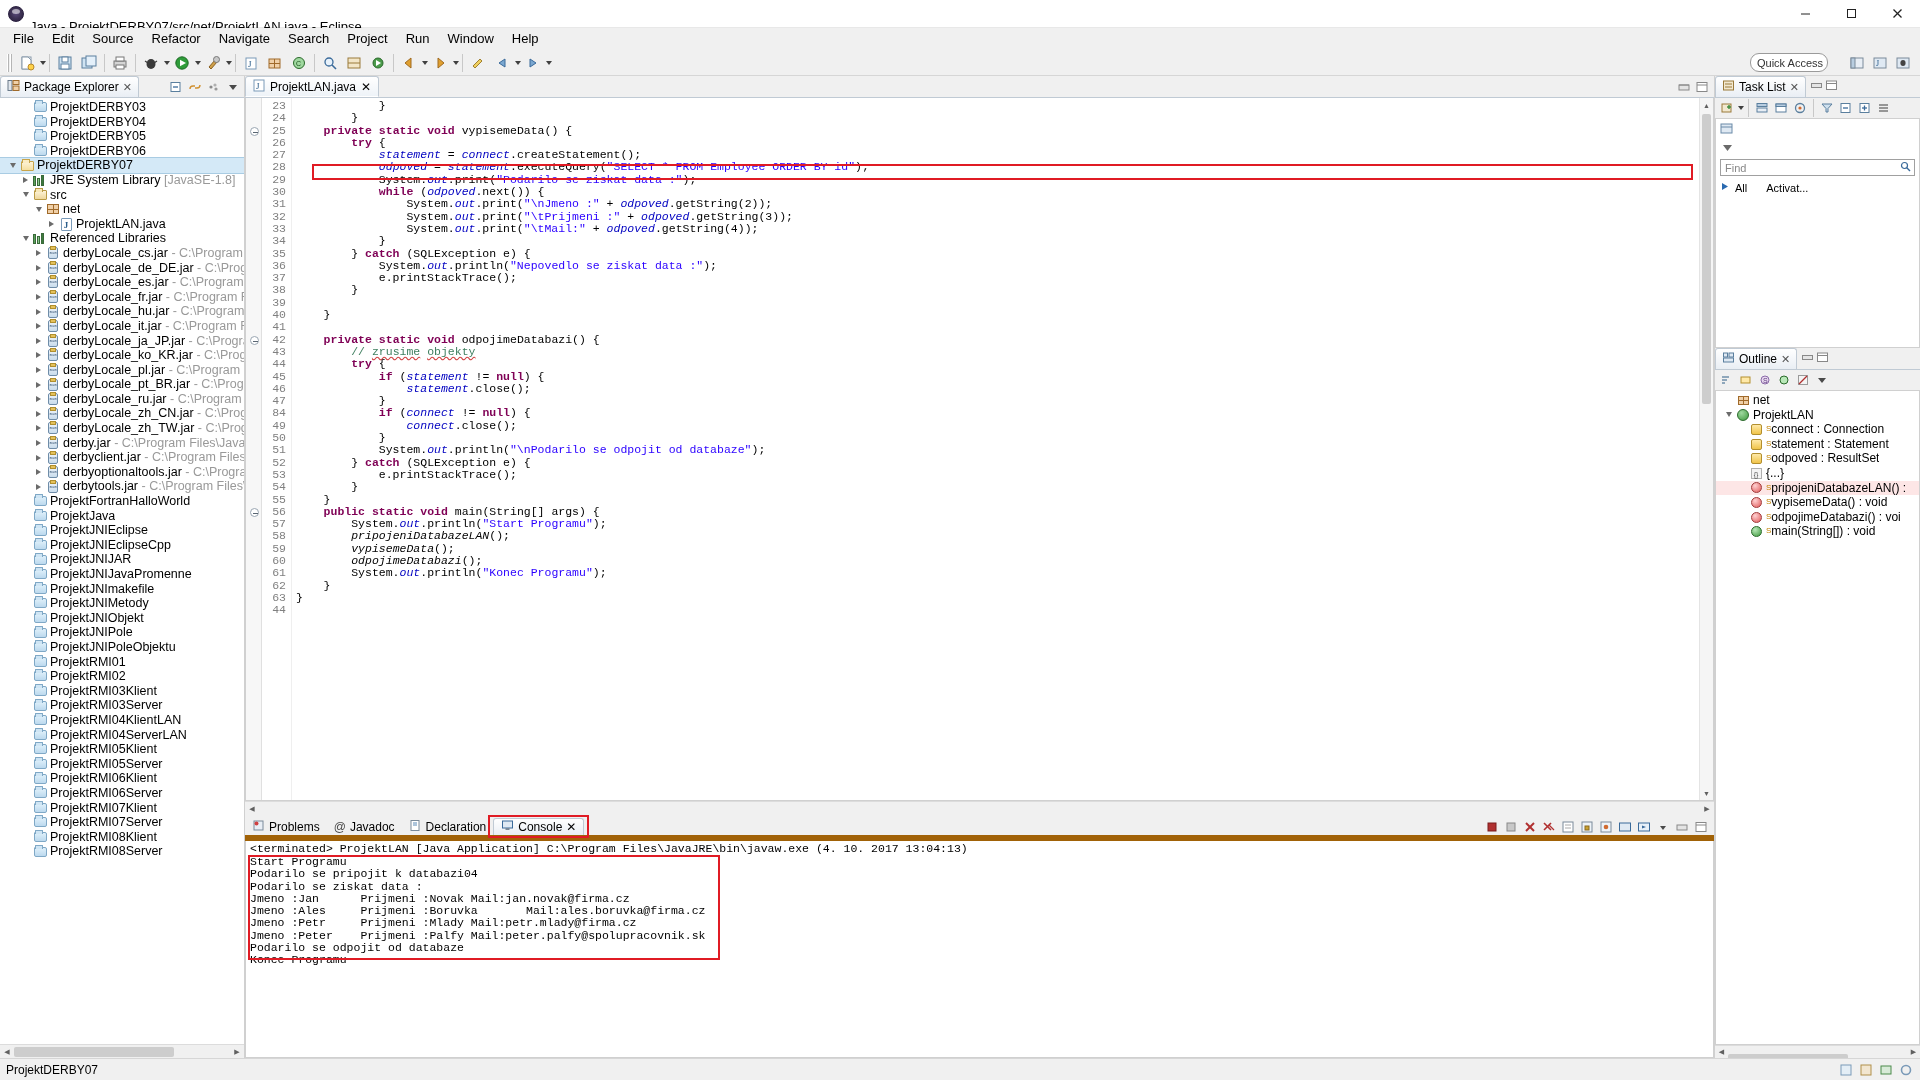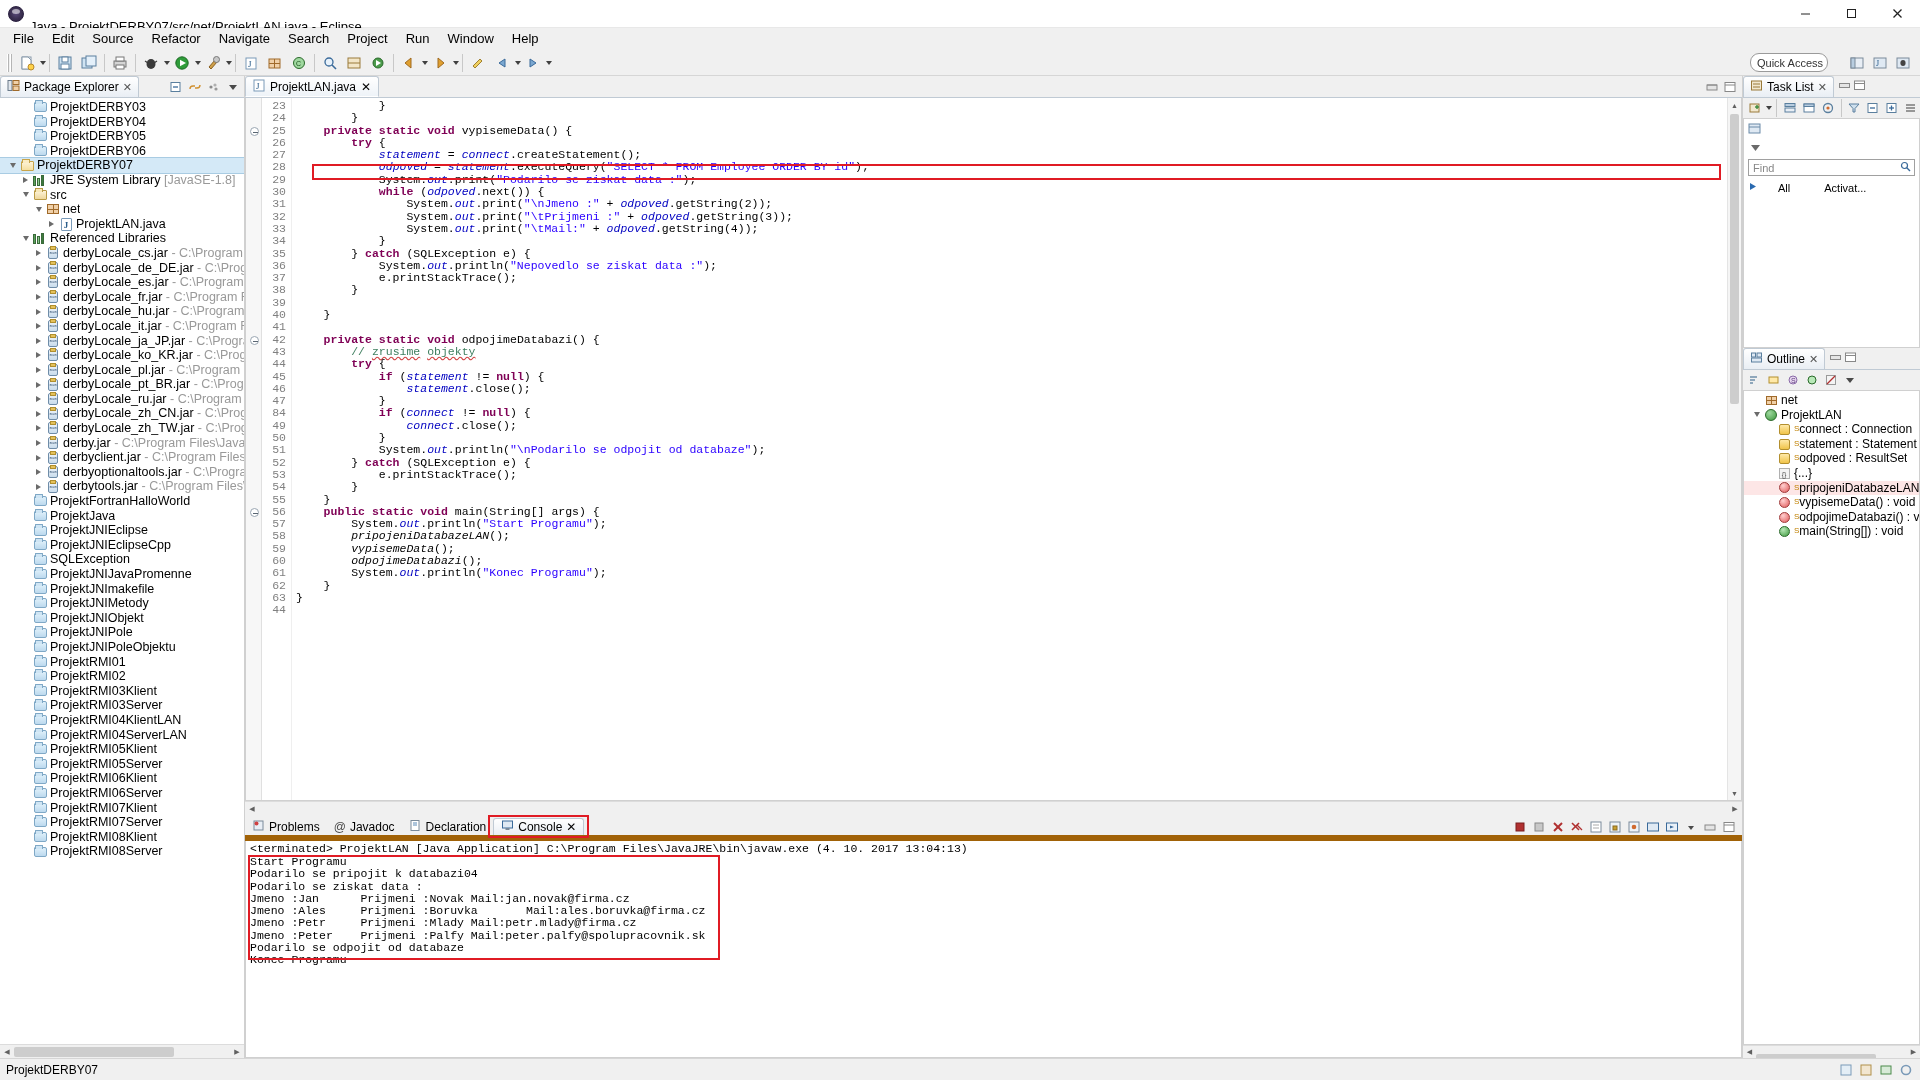--- a/index.html
+++ b/index.html
@@ -204,29 +204,29 @@
   .console-head {
     font-family:"Liberation Mono",monospace; font-size:11.5px; color:#000;
     padding:1px 12px 1px 4px; white-space:pre;
   }
   .console-out {
     font-family:"Liberation Mono",monospace; font-size:11.5px; color:#000;
     padding-left:4px; white-space:pre; line-height:12.3px;
   }
 
   
-  .right-col { width:178px; flex:none; display:flex; flex-direction:column; border-left:1px solid #d0d0d0; }
+  .right-col { width:206px; flex:none; display:flex; flex-direction:column; border-left:1px solid #d0d0d0; }
   .tasklist { height:272px; flex:none; display:flex; flex-direction:column; }
   .tl-toolrow { height:20px; display:flex; align-items:center; gap:1px; padding-left:3px; background:#f0f0f0; flex:none; }
   .tl-body { flex:1; background:#fff; border:1px solid #d0d0d0; position:relative; }
   .find-row { display:flex; align-items:center; gap:3px; padding:3px 4px; }
   .find-box { flex:1; height:17px; border:1px solid #a0a0a0; background:#fff; display:flex;align-items:center;
     padding-left:4px; font-size:11px; color:#888; }
   .find-box .mag { margin-left:auto; margin-right:3px; }
-  .find-tabs { display:flex; align-items:center; gap:20px; padding:2px 4px; font-size:11px; color:#000; }
+  .find-tabs { display:flex; align-items:center; gap:5px; padding:2px 4px; font-size:11px; color:#000; }
 
   .outline { flex:1; display:flex; min-height:0; }
   .ol-body { flex:1; background:#fff; border:1px solid #d0d0d0; font-size:12px; padding-top:2px; overflow:hidden; }
   .ol-row { height:14.6px; display:flex; align-items:center; white-space:nowrap; line-height:14.6px; }
   .ol-row.sel { background:#fde6e6; }
   .i-pkgsmall { width:11px;height:9px;background:#f0d0a8;border:1px solid #a06a2a;position:relative; }
   .i-pkgsmall::before{content:"";position:absolute;left:50%;top:0;bottom:0;width:1px;background:#a06a2a;}
   .i-pkgsmall::after{content:"";position:absolute;top:50%;left:0;right:0;height:1px;background:#a06a2a;}
   .i-class { width:12px;height:12px;border-radius:50%;
      background:radial-gradient(circle at 35% 30%,#9fd89f,#3f9a3f); border:1px solid #2a6a2a; }
@@ -784,21 +784,21 @@
               <span class="i-folder"></span>
             </span>
             <span class="tlabel">ProjektJNIEclipseCpp</span>
           </div>
           <div class="trow">
             <span style="width:19px;flex:none;"></span>
             <span class="tw"></span>
             <span class="ic">
               <span class="i-folder"></span>
             </span>
-            <span class="tlabel">SQLException</span>
+            <span class="tlabel">ProjektJNIJAR</span>
           </div>
           <div class="trow">
             <span style="width:19px;flex:none;"></span>
             <span class="tw"></span>
             <span class="ic">
               <span class="i-folder"></span>
             </span>
             <span class="tlabel">ProjektJNIJavaPromenne</span>
           </div>
           <div class="trow">

